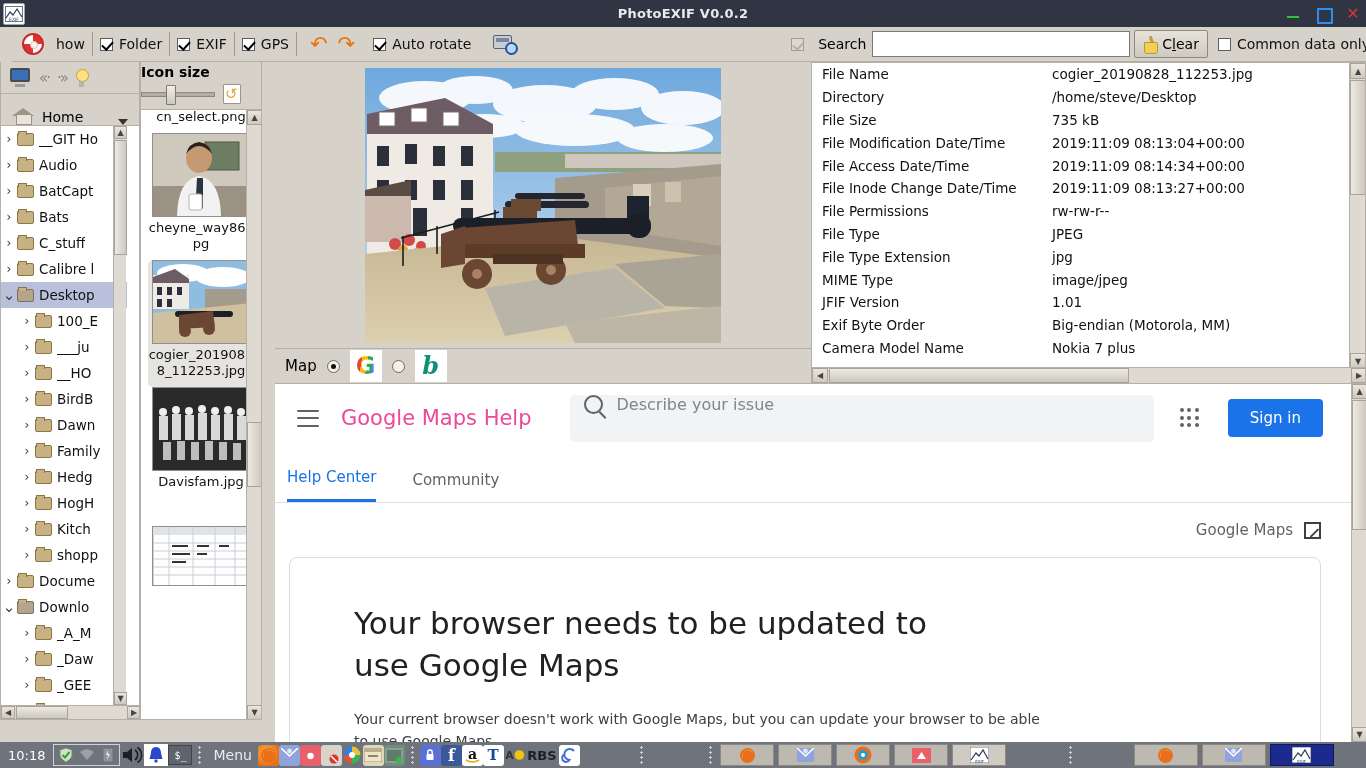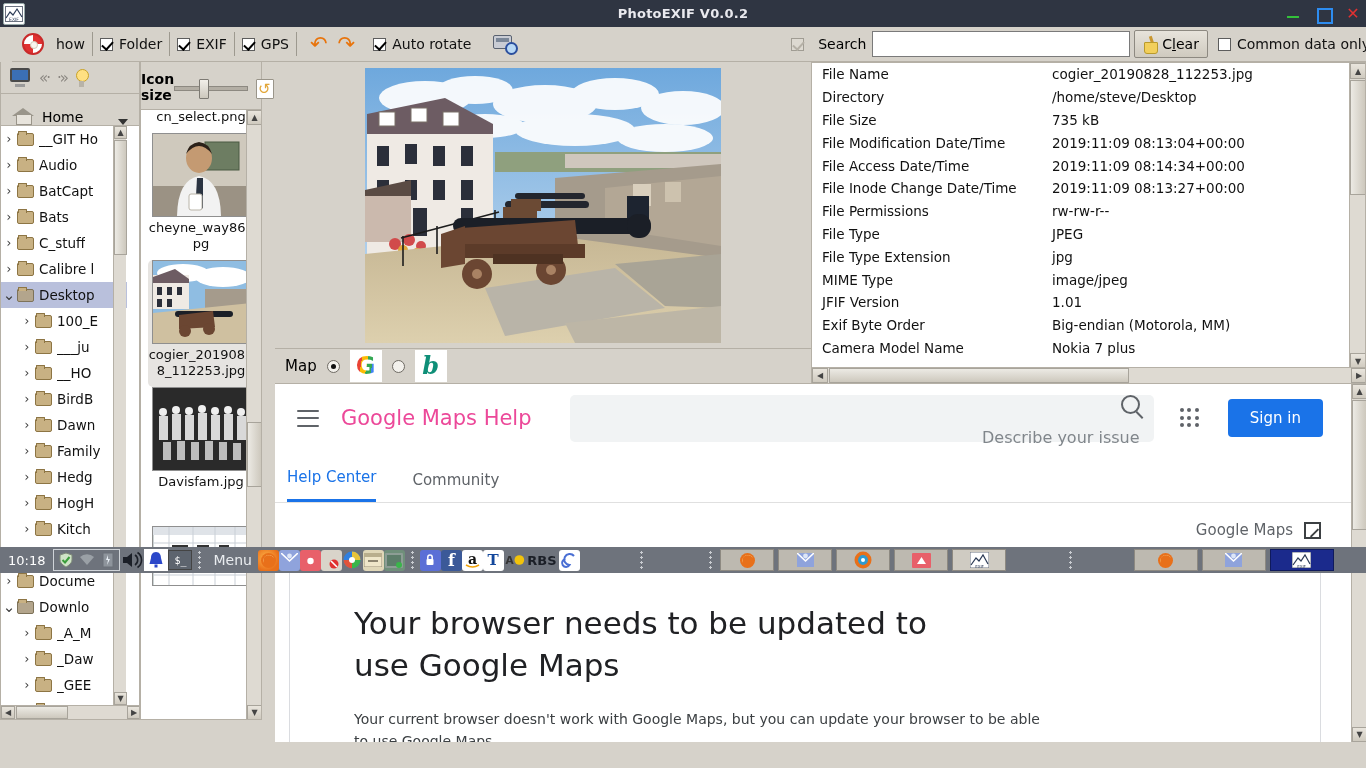--- a/index.html
+++ b/index.html
@@ -4,21 +4,21 @@
 <style>
   * { box-sizing: border-box; }
   html, body {
     margin: 0; padding: 0;
     width: 1366px; height: 768px;
     overflow: hidden;
     font-family: "DejaVu Sans", "Liberation Sans", sans-serif;
     font-size: 13px;
     background: #d6d2ca;
   }
-  #app { position: relative; width: 1366px; height: 573px; border-radius: 8px; }
+  #app { position: relative; width: 1366px; height: 768px; border-radius: 8px; }
 
   
   .titlebar {
     position: absolute; left: 0; top: 0; width: 1366px; height: 27px;
     background: #2f3542; color: #e9e9ee;
     display: flex; align-items: center;
   }
   .titlebar-icon {
     width: 22px; height: 22px; margin-left: 3px;
     background: #fff; border: 1px solid #9aa; border-radius: 2px;
@@ -134,21 +134,21 @@
   .tree-vscroll .thumb{position:absolute;left:0;top:14px;width:13px;height:115px;background:linear-gradient(90deg,#eceae4,#cdc8bd);border:1px solid #a8a49b;}
   .tree-hscroll{position:absolute;left:0;bottom:0;width:140px;height:14px;background:#dedad2;border-top:1px solid #b5b0a6;}
   .tree-hscroll .lf,.tree-hscroll .rt{position:absolute;top:0;width:14px;height:13px;background:linear-gradient(#e9e5dd,#cfcabf);border:1px solid #a8a49b;display:flex;align-items:center;justify-content:center;font-size:8px;color:#444;}
   .tree-hscroll .rt{right:0;}
   .tree-hscroll .thumb{position:absolute;left:15px;top:0;width:52px;height:13px;background:linear-gradient(#eceae4,#cdc8bd);border:1px solid #a8a49b;}
 
   
   .iconsize {
     position:absolute; left:140px; top:62px; width:122px; height:48px;
     background:#d6d2ca; border:1px solid #b5b0a6; border-top:none;
-    display:flex; flex-direction:row; align-items:center; padding-top:2px;
+    display:flex; flex-direction:column; align-items:flex-start; padding-top:2px;
   }
   .iconsize .ttl{font-weight:bold;font-size:14px;}
   .iconsize .row{display:flex;align-items:center;gap:8px;margin-top:4px;}
   .slider{width:74px;height:5px;background:#b3aea4;border:1px solid #8d8981;position:relative;}
   .slider .knob{position:absolute;left:24px;top:-8px;width:10px;height:20px;background:linear-gradient(#f2efe9,#cdc8bd);border:1px solid #7d7a73;border-radius:1px;}
   .reload-icon{width:18px;height:20px;position:relative;flex:none;background:#fff;border:1px solid #9a958a;border-radius:1px;}
   .reload-icon::after{content:"\21ba";position:absolute;left:1px;top:1px;font-size:15px;color:#e2a73a;line-height:16px;}
 
   
   .thumbs {
@@ -209,21 +209,21 @@
   .webview{
     position:absolute; left:275px; top:384px; width:1076px; height:358px;
     background:#fff; overflow:hidden;
   }
   .gheader{height:68px;display:flex;align-items:center;padding:0 0 0 22px;}
   .hamburger{width:22px;height:17px;display:flex;flex-direction:column;justify-content:space-between;cursor:pointer;flex:none;}
   .hamburger span{display:block;height:2px;background:#5f6368;border-radius:1px;}
   .gtitle{font-size:21px;color:#ec4899;margin-left:22px;white-space:nowrap;font-family:"DejaVu Sans","Liberation Sans",sans-serif;}
   .gsearch{
     margin-left:38px;width:584px;height:47px;background:#f1f3f4;border-radius:5px;
-    display:flex;align-items:flex-end;padding:0 14px;gap:14px;cursor:text;flex-direction:column;
+    display:flex;align-items:flex-start;padding:0 14px;gap:14px;cursor:text;
   }
   .gsearch .mag{width:19px;height:19px;border:2px solid #5f6368;border-radius:50%;position:relative;flex:none;}
   .gsearch .mag::after{content:"";position:absolute;right:-6px;bottom:-4px;width:9px;height:2px;background:#5f6368;transform:rotate(45deg);}
   .gsearch .ph{color:#80868b;font-size:16px;}
   .gapps{margin-left:auto;width:20px;height:20px;display:grid;grid-template-columns:repeat(3,1fr);grid-gap:3px;cursor:pointer;flex:none;}
   .gapps i{display:block;width:4px;height:4px;border-radius:50%;background:#5f6368;}
   .signin{margin-left:28px;margin-right:28px;background:#1a73e8;color:#fff;font-size:15px;
     padding:10px 22px;border-radius:4px;cursor:pointer;white-space:nowrap;}
   .gtabs{height:50px;display:flex;align-items:flex-end;padding-left:12px;gap:36px;}
   .gtab{padding-bottom:13px;font-size:15px;color:#5f6368;cursor:pointer;}

